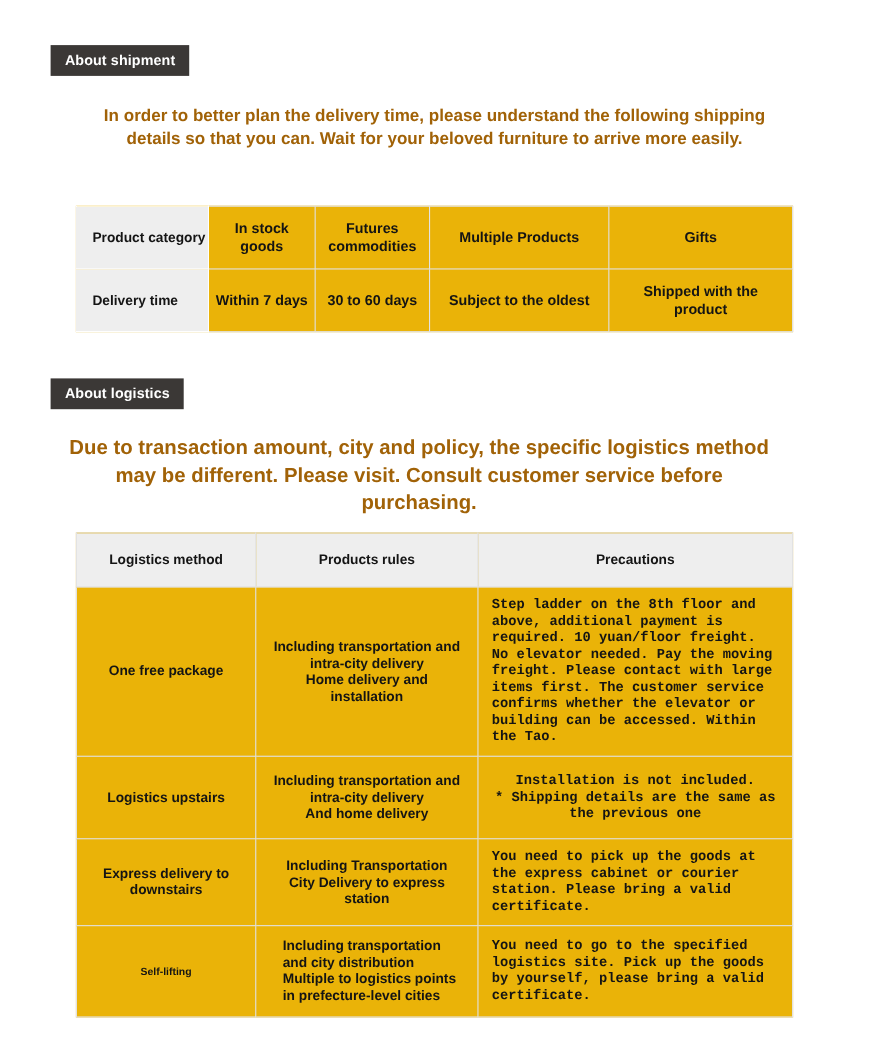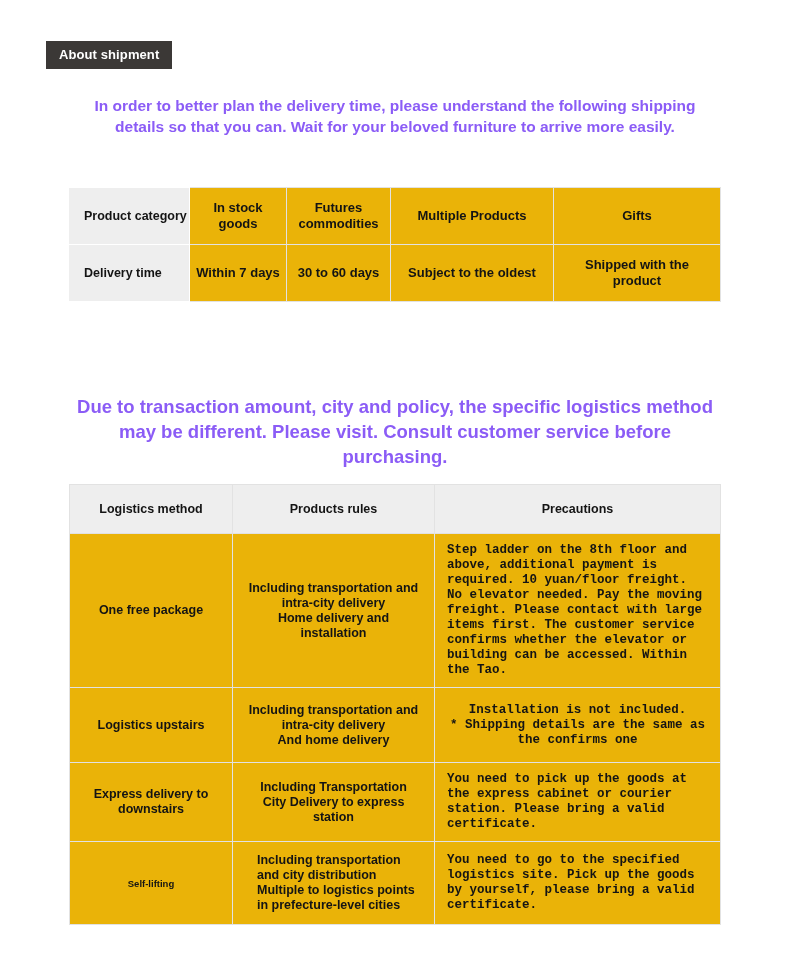--- a/index.html
+++ b/index.html
@@ -35,31 +35,31 @@
     white-space: nowrap;
   }
   #badge-shipment { left: 46px; top: 41px; }
   #badge-logistics { left: 46px; top: 344px; }
 
   
   .intro {
     position: absolute;
     text-align: center;
     font-weight: bold;
-    color: #8b5cf6;
+    color: #a16207;
   }
   #intro-shipment {
     left: 75px;
     top: 95px;
     width: 640px;
     font-size: 15.5px;
     line-height: 21px;
   }
   #intro-logistics {
-    left: 70px;
+    left: 56px;
     top: 394px;
     width: 650px;
     font-size: 18.5px;
     line-height: 25px;
   }
 
   
   .tbl {
     position: absolute;
     border-collapse: collapse;
@@ -170,20 +170,21 @@
       <tr>
         <td class="rowhead">Delivery time</td>
         <td class="cell">Within 7 days</td>
         <td class="cell">30 to 60 days</td>
         <td class="cell">Subject to the oldest</td>
         <td class="cell">Shipped with the product</td>
       </tr>
     </tbody>
   </table>
 
+  <div class="badge" id="badge-logistics">About logistics</div>
 
   <div class="intro" id="intro-logistics">Due to transaction amount, city and policy, the specific logistics method may be different. Please visit. Consult customer service before purchasing.</div>
 
   <table class="tbl" id="table-logistics">
     <colgroup>
       <col style="width:163px">
       <col style="width:202px">
       <col style="width:286px">
     </colgroup>
     <thead>
@@ -205,21 +206,21 @@
       </tr>
 
       <tr style="height:75px">
         <td class="c-method">Logistics upstairs</td>
         <td class="c-rules">
           <span class="lines">Including transportation and intra-city delivery</span>
           <span class="sub">And home delivery</span>
         </td>
         <td class="c-note centered">
           <span class="lines">Installation is not included.</span>
-          <span class="sub">* Shipping details are the same as the confirms one</span>
+          <span class="sub">* Shipping details are the same as the previous one</span>
         </td>
       </tr>
 
       <tr style="height:78px">
         <td class="c-method">Express delivery to downstairs</td>
         <td class="c-rules">
           <span class="lines">Including Transportation</span>
           <span class="sub">City Delivery to express station</span>
         </td>
         <td class="c-note">You need to pick up the goods at the express cabinet or courier station. Please bring a valid certificate.</td>

